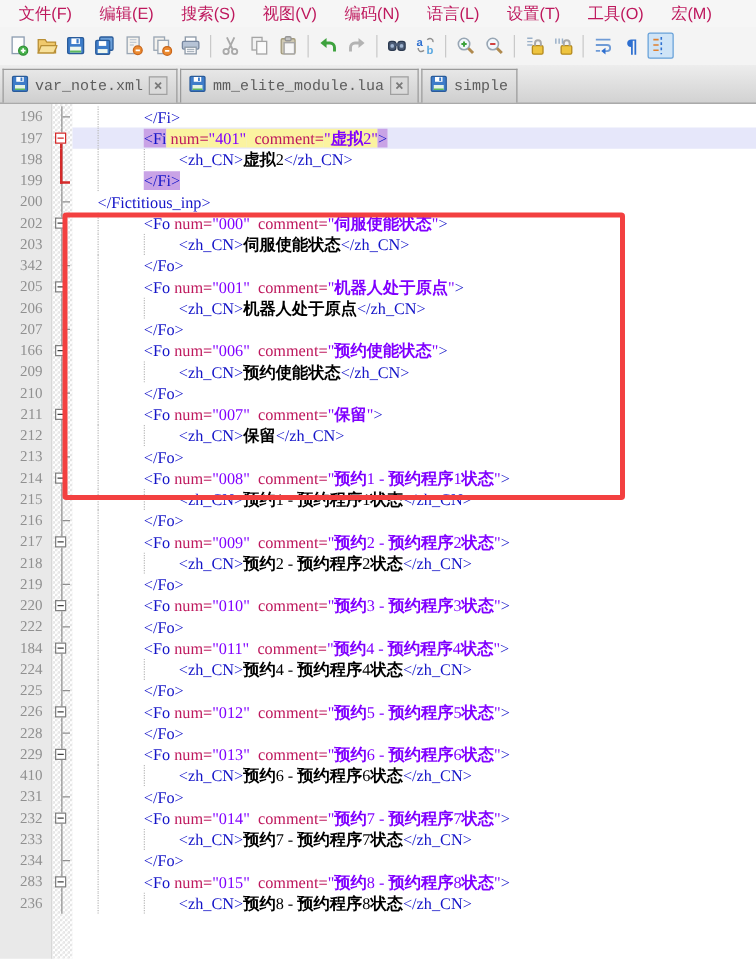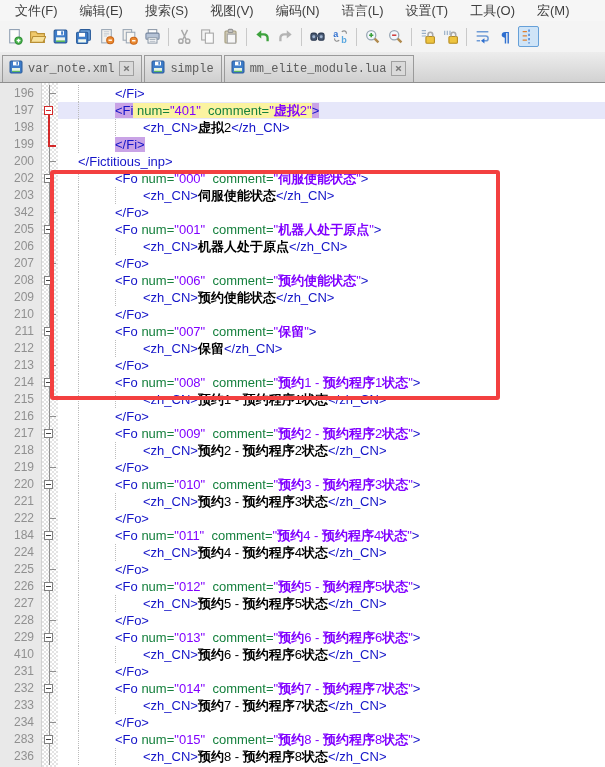--- a/index.html
+++ b/index.html
@@ -1,20 +1,20 @@
 <!DOCTYPE html>
 <html><head>
 <meta charset="utf-8">
 <style>
   html,body{margin:0;padding:0}
   body{width:605px;height:767px;overflow:hidden;position:relative;background:#fff;
        font-family:"Liberation Sans",sans-serif;-webkit-font-smoothing:antialiased}
   
   .menubar{height:21px;background:#f6f6f6;display:flex;align-items:center;
-           padding-left:4px;font-size:13px;color:#404040}
+           padding-left:4px;font-size:13px;color:#be185d}
   .menu-item{padding:2px 11px;white-space:nowrap;cursor:default}
   
   .toolbar{height:31px;background:#f4f4f4;display:flex;align-items:center;padding-left:3px}
   .tbtn{width:21px;height:21px;display:flex;align-items:center;justify-content:center;
         margin:0 1px;border:1px solid transparent;border-radius:2px;box-sizing:border-box}
   .tbtn svg{width:17px;height:17px}
   .tbtn.active{background:#cfe4f7;border-color:#66a0d8}
   .tsep{width:1px;height:18px;background:#c9c9c9;margin:0 4px}
   
   .tabbar{height:30px;background:linear-gradient(#ededed,#d2d2d2);display:flex;
@@ -33,40 +33,40 @@
   
   .editor{position:relative;height:715px;background:#fff;overflow:hidden}
   .col-ln-bg{position:absolute;left:0;top:0;bottom:0;width:41px;background:#e9e9e9;
              border-right:1px solid #d2d2d2}
   .col-fold-bg{position:absolute;left:42px;top:0;bottom:0;width:16px;background-color:#fff;
       background-image:linear-gradient(45deg,#e3e3e3 25%,transparent 25%,transparent 75%,#e3e3e3 75%),
                        linear-gradient(45deg,#e3e3e3 25%,transparent 25%,transparent 75%,#e3e3e3 75%);
       background-size:4px 4px;background-position:0 0,2px 2px}
   .rows{position:absolute;left:0;top:2px;right:0}
   .row{display:flex;height:17px;line-height:17px;
-       font-family:Liberation Sans, sans-serif;font-size:13px}
+       font-family:Liberation Serif, serif;font-size:13px}
   .ln{width:42px;box-sizing:border-box;text-align:right;padding-right:8px;color:#909090;
       font-size:12px;flex:none}
   .fm{width:16px;position:relative;flex:none}
   .vln{position:absolute;left:7px;top:0;bottom:0;width:1px;background:#8f8f8f}
   .fbox{position:absolute;left:2px;top:4px;width:9px;height:9px;box-sizing:border-box;
         background:#fff;border:1px solid #808080;z-index:2}
   .fbox::after{content:"";position:absolute;left:1px;top:3px;width:5px;height:1px;background:#404040}
   .fbox.red{border-color:#d42a2a}
   .fbox.red::after{background:#d42a2a}
   .ftick{position:absolute;left:8px;top:8px;width:6px;height:1px;background:#8f8f8f}
   .rbelow{position:absolute;left:6px;top:13px;bottom:0;width:2px;background:#d42a2a;z-index:1}
   .rfull{position:absolute;left:6px;top:0;bottom:0;width:2px;background:#d42a2a;z-index:1}
   .rcorner{position:absolute;left:6px;top:0;width:6px;height:9px;border-left:2px solid #d42a2a;
            border-bottom:2px solid #d42a2a;z-index:2}
   .code{flex:1;white-space:pre;overflow:hidden}
   .row.cur .code{background:#e6e7fa}
   .iu{display:inline-block;height:17px;vertical-align:top}
   .ig{border-left:1px dotted #bcbcbc}
-  .tg{color:#1414c8}.at{color:#15803d}.vl{color:#8000ff}.tx{color:#000}.pl{color:#000}
+  .tg{color:#1414c8}.at{color:#be185d}.vl{color:#8000ff}.tx{color:#000}.pl{color:#000}
   .cjk{font-weight:bold}
   .mT{background:#c9a3e6}
   .mA{background:#fbf3a0}
   .annotation{position:absolute;left:50px;top:87px;width:442px;height:222px;
               border:4px solid #f34040;border-radius:3px;z-index:6;pointer-events:none}
 </style>
 </head>
 <body>
 
 <div class="menubar">
@@ -252,36 +252,36 @@
       </span>
     </div>
     <div class="tab">
       <span><svg class="ticon" viewBox="0 0 14 14">
           <rect x="1" y="1" width="12" height="12" rx="1" fill="#3d7cc9" stroke="#2a5b99"></rect>
           <rect x="4" y="1.6" width="6" height="3.8" fill="#fff"></rect>
           <rect x="7.4" y="2" width="1.5" height="2.8" fill="#3d7cc9"></rect>
           <rect x="3" y="8" width="8" height="4" fill="#e4f2e4"></rect>
           <rect x="3" y="10.8" width="8" height="1.2" fill="#5cb85c"></rect>
         </svg></span>
-      <span>simple</span>
+      <span>mm_elite_module.lua</span>
+      <span class="tab-close">
+        <svg viewBox="0 0 10 10">
+          <path d="M2.4 2.4l5.2 5.2M7.6 2.4L2.4 7.6" stroke="#7a7a7a" stroke-width="1.6"></path>
+        </svg>
+      </span>
     </div>
     <div class="tab">
       <span><svg class="ticon" viewBox="0 0 14 14">
           <rect x="1" y="1" width="12" height="12" rx="1" fill="#3d7cc9" stroke="#2a5b99"></rect>
           <rect x="4" y="1.6" width="6" height="3.8" fill="#fff"></rect>
           <rect x="7.4" y="2" width="1.5" height="2.8" fill="#3d7cc9"></rect>
           <rect x="3" y="8" width="8" height="4" fill="#e4f2e4"></rect>
           <rect x="3" y="10.8" width="8" height="1.2" fill="#5cb85c"></rect>
         </svg></span>
-      <span>mm_elite_module.lua</span>
-      <span class="tab-close">
-        <svg viewBox="0 0 10 10">
-          <path d="M2.4 2.4l5.2 5.2M7.6 2.4L2.4 7.6" stroke="#7a7a7a" stroke-width="1.6"></path>
-        </svg>
-      </span>
+      <span>simple</span>
     </div>
   </div>
 <div class="editor">
   <div class="col-ln-bg"></div>
   <div class="col-fold-bg"></div>
   <div class="rows">
       <div class="row">
         <div class="ln">196</div>
         <div class="fm">
           <span class="vln"></span>
@@ -362,21 +362,21 @@
       </div>
       <div class="row">
         <div class="ln">207</div>
         <div class="fm">
           <span class="vln"></span>
           <span class="ftick"></span>
         </div>
         <div class="code"><span class="iu" style="width:20px"></span><span class="iu ig" style="width:36px"></span><span class="tg">&lt;/Fo&gt;</span></div>
       </div>
       <div class="row">
-        <div class="ln">208</div>
+        <div class="ln">166</div>
         <div class="fm">
           <span class="vln"></span>
           <span class="fbox"></span>
         </div>
         <div class="code"><span class="iu" style="width:20px"></span><span class="iu ig" style="width:36px"></span><span class="tg">&lt;Fo</span><span class="pl"> </span><span class="at">num=</span><span class="vl">"006"</span><span class="pl">  </span><span class="at">comment=</span><span class="vl">"<span class="cjk">预约使能状态</span>"</span><span class="tg">&gt;</span></div>
       </div>
       <div class="row">
         <div class="ln">209</div>
         <div class="fm">
           <span class="vln"></span>
@@ -462,27 +462,20 @@
       </div>
       <div class="row">
         <div class="ln">220</div>
         <div class="fm">
           <span class="vln"></span>
           <span class="fbox"></span>
         </div>
         <div class="code"><span class="iu" style="width:20px"></span><span class="iu ig" style="width:36px"></span><span class="tg">&lt;Fo</span><span class="pl"> </span><span class="at">num=</span><span class="vl">"010"</span><span class="pl">  </span><span class="at">comment=</span><span class="vl">"<span class="cjk">预约</span>3 - <span class="cjk">预约程序</span>3<span class="cjk">状态</span>"</span><span class="tg">&gt;</span></div>
       </div>
       <div class="row">
-        <div class="ln">221</div>
-        <div class="fm">
-          <span class="vln"></span>
-        </div>
-        <div class="code"><span class="iu" style="width:20px"></span><span class="iu ig" style="width:36px"></span><span class="iu ig" style="width:27px"></span><span class="tg">&lt;zh_CN&gt;</span><span class="tx"><span class="cjk">预约</span>3 - <span class="cjk">预约程序</span>3<span class="cjk">状态</span></span><span class="tg">&lt;/zh_CN&gt;</span></div>
-      </div>
-      <div class="row">
         <div class="ln">222</div>
         <div class="fm">
           <span class="vln"></span>
           <span class="ftick"></span>
         </div>
         <div class="code"><span class="iu" style="width:20px"></span><span class="iu ig" style="width:36px"></span><span class="tg">&lt;/Fo&gt;</span></div>
       </div>
       <div class="row">
         <div class="ln">184</div>
         <div class="fm">
@@ -506,27 +499,20 @@
         </div>
         <div class="code"><span class="iu" style="width:20px"></span><span class="iu ig" style="width:36px"></span><span class="tg">&lt;/Fo&gt;</span></div>
       </div>
       <div class="row">
         <div class="ln">226</div>
         <div class="fm">
           <span class="vln"></span>
           <span class="fbox"></span>
         </div>
         <div class="code"><span class="iu" style="width:20px"></span><span class="iu ig" style="width:36px"></span><span class="tg">&lt;Fo</span><span class="pl"> </span><span class="at">num=</span><span class="vl">"012"</span><span class="pl">  </span><span class="at">comment=</span><span class="vl">"<span class="cjk">预约</span>5 - <span class="cjk">预约程序</span>5<span class="cjk">状态</span>"</span><span class="tg">&gt;</span></div>
-      </div>
-      <div class="row">
-        <div class="ln">227</div>
-        <div class="fm">
-          <span class="vln"></span>
-        </div>
-        <div class="code"><span class="iu" style="width:20px"></span><span class="iu ig" style="width:36px"></span><span class="iu ig" style="width:27px"></span><span class="tg">&lt;zh_CN&gt;</span><span class="tx"><span class="cjk">预约</span>5 - <span class="cjk">预约程序</span>5<span class="cjk">状态</span></span><span class="tg">&lt;/zh_CN&gt;</span></div>
       </div>
       <div class="row">
         <div class="ln">228</div>
         <div class="fm">
           <span class="vln"></span>
           <span class="ftick"></span>
         </div>
         <div class="code"><span class="iu" style="width:20px"></span><span class="iu ig" style="width:36px"></span><span class="tg">&lt;/Fo&gt;</span></div>
       </div>
       <div class="row">

